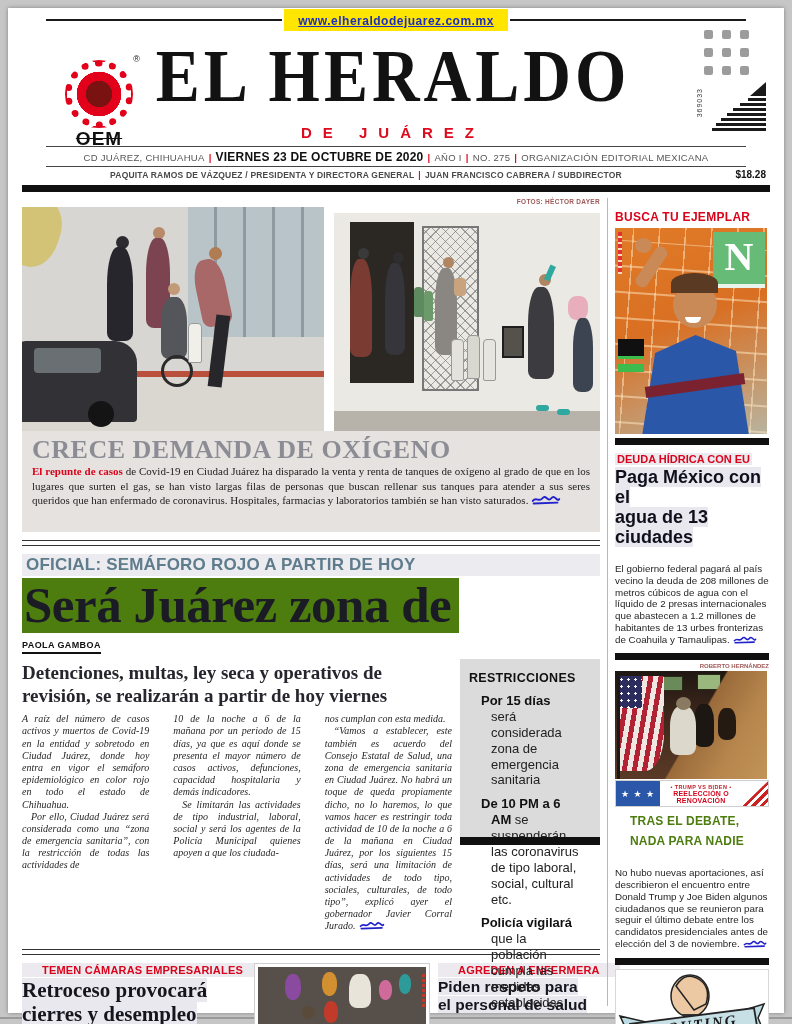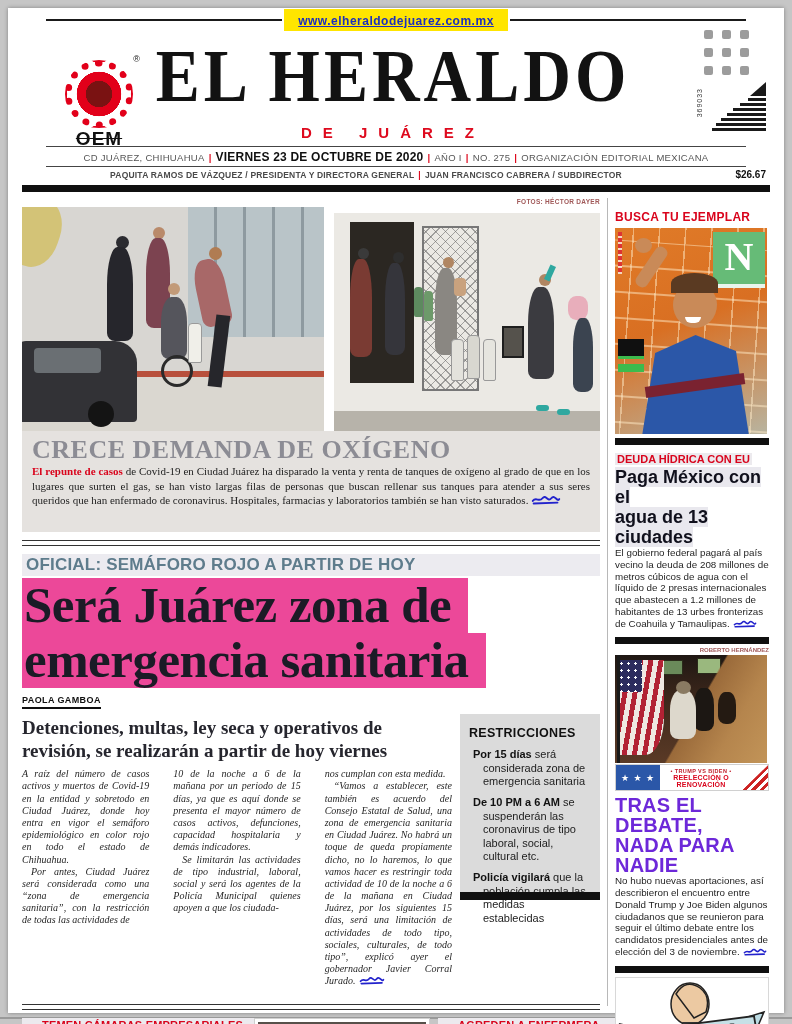--- a/index.html
+++ b/index.html
@@ -64,33 +64,33 @@
   .scribble{display:inline-block;vertical-align:-1px;margin-left:3px;}
   .scribble path{stroke:#2222cc;stroke-width:2.2;fill:none;stroke-linecap:round;}
 
   .sep-double{height:4px;border-top:1px solid #333;border-bottom:1px solid #333;margin:8px 0 0;}
 
   
   .kicker-main{margin-top:8px;background:#ecebf0;color:#5e7c8c;font-weight:bold;font-size:17px;
                letter-spacing:.2px;padding:1px 4px;font-family:"Liberation Sans",sans-serif;}
   .headline h1{margin:2px 0 0;font-family:"Liberation Serif","DejaVu Serif",serif;font-weight:bold;
                font-size:51px;line-height:55px;color:#1b1b26;letter-spacing:-.5px;}
-  .headline span{background:#ec4899;padding:0 17px 0 2px;display:inline-block;}
+  .headline span{background:#4d7c0f;padding:0 8px 0 2px;display:inline-block;}
   .byline{margin-top:7px;font-size:9px;font-weight:bold;color:#101010;letter-spacing:.4px;
           border-bottom:2px solid #101010;width:max-content;padding-bottom:2px;}
   .mid-region{display:flex;margin-top:5px;gap:8px;}
   .mid-left{flex:1;}
   .subhead{font-family:"Liberation Serif",serif;font-weight:bold;font-size:19px;line-height:23px;color:#26262e;margin:2px 0 6px;}
   .cols{display:flex;gap:24px;font-style:italic;}
   .bcol{flex:1;font-family:"Liberation Serif",serif;font-size:10px;line-height:1.22;color:#1f1f1f;text-align:justify;}
   .bcol p{margin:0;}
   .bcol p.ind{text-indent:9px;}
   .restrict{width:140px;flex:none;background:#dbdbdb;padding:10px 9px 0;box-sizing:border-box;height:178px;position:relative;}
   .restrict h4{margin:2px 0 8px;font-size:12.5px;color:#101010;letter-spacing:.3px;}
-  .restrict p{margin:0 4px 8px;font-size:11px;line-height:1.22;color:#222;padding-left:10px;text-indent:-10px;}
+  .restrict p{margin:0 12px 8px;font-size:13px;line-height:1.22;color:#222;padding-left:10px;text-indent:-10px;}
   .restrict p b{color:#111;}
   .restrict .rbar{position:absolute;left:0;right:0;bottom:-8px;height:8px;background:#101010;}
 
   
   .bottom-row{display:flex;gap:8px;margin-top:8px;}
   .kicker{background:#eceaee;color:#d9041c;font-weight:bold;font-size:11px;letter-spacing:.2px;
           padding:1px 20px;width:max-content;max-width:100%;}
   .biz{width:224px;}
   .biz h2{margin:1px 0 4px;font-family:"Liberation Serif",serif;font-weight:bold;font-size:21px;line-height:24px;color:#15151e;}
   .biz h2 span{background:#e9e8ee;}
@@ -103,32 +103,32 @@
 
   
   .promo{margin-top:12px;color:#d9041c;font-weight:bold;font-size:12px;letter-spacing:.3px;}
   .mag{position:relative;width:152px;height:206px;margin-top:4px;overflow:hidden;
        background:linear-gradient(160deg,#e0methodically 0,#e07b28 0%,#d96f22 45%,#b8b4a0 100%);}
   .mag *{position:absolute;}
   .bar-black{height:7px;background:#101010;margin-top:4px;}
   .water-kicker{margin-top:8px;color:#d9041c;font-weight:bold;font-size:11px;background:#eceaee;width:max-content;padding:0 2px;}
   .water h2{margin:2px 0 0;font-size:18px;line-height:20px;font-weight:bold;color:#10101c;}
   .water h2 span{background:#e9e8ee;}
-  .side-txt{margin-top:0;font-size:9.8px;line-height:1.2;color:#1f1f1f;}
+  .side-txt{margin-top:16px;font-size:9.8px;line-height:1.2;color:#1f1f1f;}
   .debate-credit{margin-top:3px;text-align:right;font-size:6px;color:#a05858;font-weight:bold;height:8px;}
   .debate-photo{position:relative;width:152px;height:108px;overflow:hidden;background:linear-gradient(#1f1713,#40291c 45%,#5a3a26);}
   .debate-photo *{position:absolute;}
   .debate-banner{display:flex;height:27px;margin-top:1px;border:1px solid #d0d0d0;box-sizing:border-box;}
   .db-stars{width:44px;background:#2b57a8;color:#fff;font-size:9px;text-align:center;line-height:26px;letter-spacing:1px;}
   .db-mid{flex:1;text-align:center;padding-top:3px;}
   .db-mid .l1{font-size:5.5px;color:#c0202c;font-weight:bold;letter-spacing:.4px;}
   .db-mid .l2{font-size:7px;color:#d9041c;font-weight:bold;letter-spacing:.2px;}
   .db-stripes{width:26px;background:repeating-linear-gradient(135deg,#c22 0 3px,#fff 3px 6px);
               clip-path:polygon(100% 0,100% 100%,0 100%);}
-  .debate h2{margin:4px 0 0;font-size:20px;line-height:20px;font-weight:bold;color:#6d28d9;letter-spacing:.2px;}
+  .debate h2{margin:4px 15px 0;font-size:12px;line-height:20px;font-weight:bold;color:#4d7c0f;letter-spacing:.2px;}
   .cartoon{margin-top:4px;background:#fff;border:1px solid #d8d8d8;}
 
   .fig{border-radius:40% 40% 8px 8px;}
   .head{border-radius:50%;}
   .cyl{border-radius:4px 4px 2px 2px;}
 </style>
 </head>
 <body>
 
 <div id="screen">
@@ -176,21 +176,21 @@
   </div>
 
   <div class="mast-rule" style="top:138px"></div>
   <div class="dateline">
     <span>CD JUÁREZ, CHIHUAHUA</span><span class="pipe">|</span><b>VIERNES 23 DE OCTUBRE DE 2020</b><span class="pipe">|</span><span>AÑO I</span><span class="pipe">|</span><span>NO. 275</span><span class="pipe">|</span><span>ORGANIZACIÓN EDITORIAL MEXICANA</span>
   </div>
   <div class="mast-rule" style="top:158px"></div>
   <div class="staffline">
     <span>PAQUITA RAMOS DE VÁZQUEZ / PRESIDENTA Y DIRECTORA GENERAL</span><span class="pipe">|</span><span>JUAN FRANCISCO CABRERA / SUBDIRECTOR</span>
   </div>
-  <div class="price">$26.67</div>
+  <div class="price">$18.28</div>
   <div class="black-bar-top"></div>
 
   <div class="content">
 
     <div class="main-col">
 
       <div class="photo-credit">FOTOS: HÉCTOR DAYER</div>
 
       <div class="photos">
 
@@ -250,31 +250,31 @@
                 <path d="M3 9 L30 8"></path>
               </svg>
         </div>
       </div>
 
       <div class="sep-double"></div>
 
       <div class="kicker-main">OFICIAL: SEMÁFORO ROJO A PARTIR DE HOY</div>
       <div class="headline">
         <h1><span>Será Juárez zona de</span><br>
-            <span>emergencia sanitaria</span></h1>
+            </h1>
       </div>
       <div class="byline">PAOLA GAMBOA</div>
 
       <div class="mid-region">
         <div class="mid-left">
           <div class="subhead">Detenciones, multas, ley seca y operativos de revisión, se realizarán a partir de hoy viernes</div>
           <div class="cols">
             <div class="bcol">
               <p>A raíz del número de casos activos y muertos de Covid-19 en la entidad y sobretodo en Ciudad Juárez, donde hoy entra en vigor el semáforo epidemiológico en color rojo en todo el estado de Chihuahua.</p>
-              <p class="ind">Por antes, Ciudad Juárez será considerada como una “zona de emergencia sanitaria”, con la restricción de todas las actividades de</p>
+              <p class="ind">Por ello, Ciudad Juárez será considerada como una “zona de emergencia sanitaria”, con la restricción de todas las actividades de</p>
             </div>
             <div class="bcol">
               <p>10 de la noche a 6 de la mañana por un periodo de 15 días, ya que es aquí donde se presenta el mayor número de casos activos, defunciones, capacidad hospitalaria y demás indicadores.</p>
               <p class="ind">Se limitarán las actividades de tipo industrial, laboral, social y será los agentes de la Policía Municipal quienes apoyen a que los ciudada-</p>
             </div>
             <div class="bcol">
               <p>nos cumplan con esta medida.</p>
               <p class="ind"><span>“Vamos a establecer, este también es acuerdo del Consejo Estatal de Salud, una zona de emergencia sanitaria en Ciudad Juárez. No habrá un toque de queda propiamente dicho, no lo haremos, lo que vamos hacer es restringir toda actividad de 10 de la noche a 6 de la mañana en Ciudad Juárez, por los siguientes 15 días, será una limitación de actividades de todo tipo, sociales, culturales, de todo tipo”, explicó ayer el gobernador Javier Corral Jurado.</span><svg class="scribble" width="26" height="9" viewBox="0 0 34 10">
                       <path d="M2 6 C6 1,9 8,13 3 S19 8,23 3 S30 8,32 4"></path>
                       <path d="M3 9 L30 8"></path>

